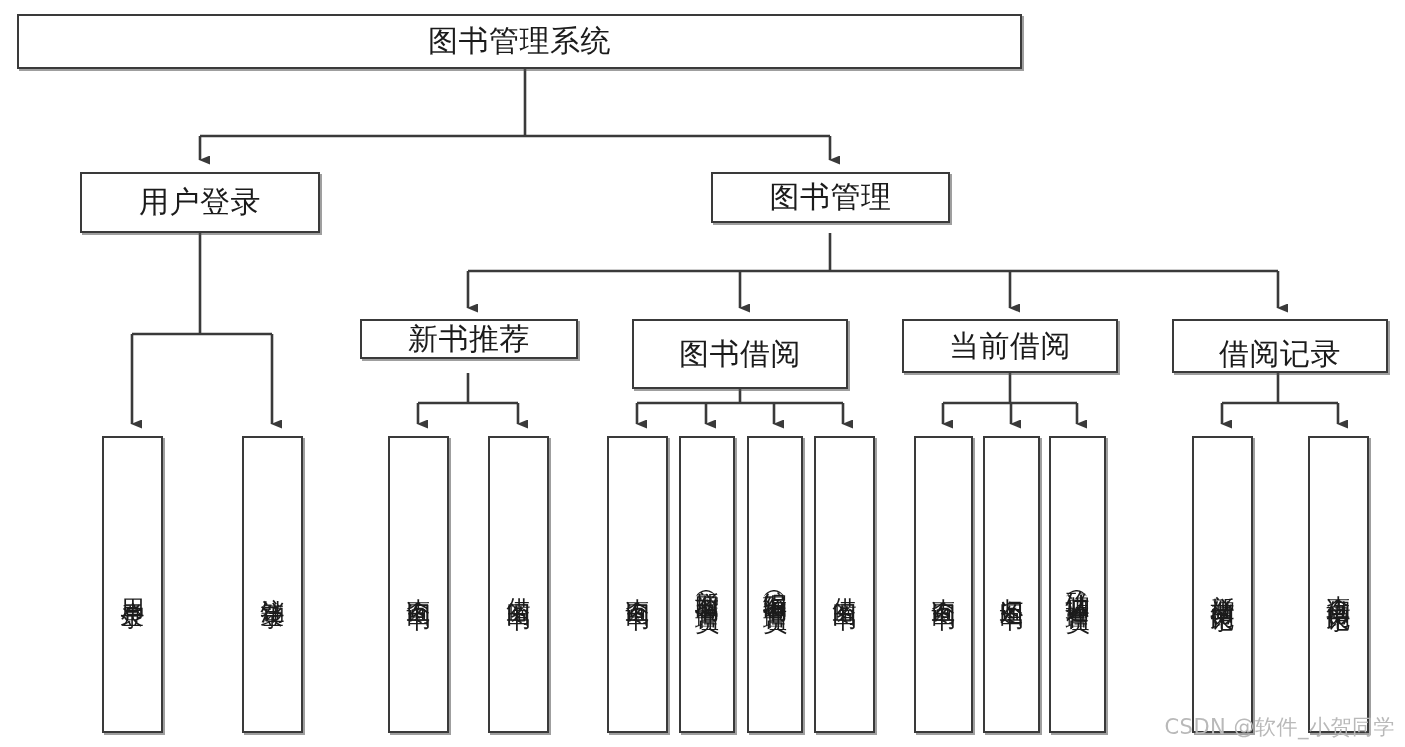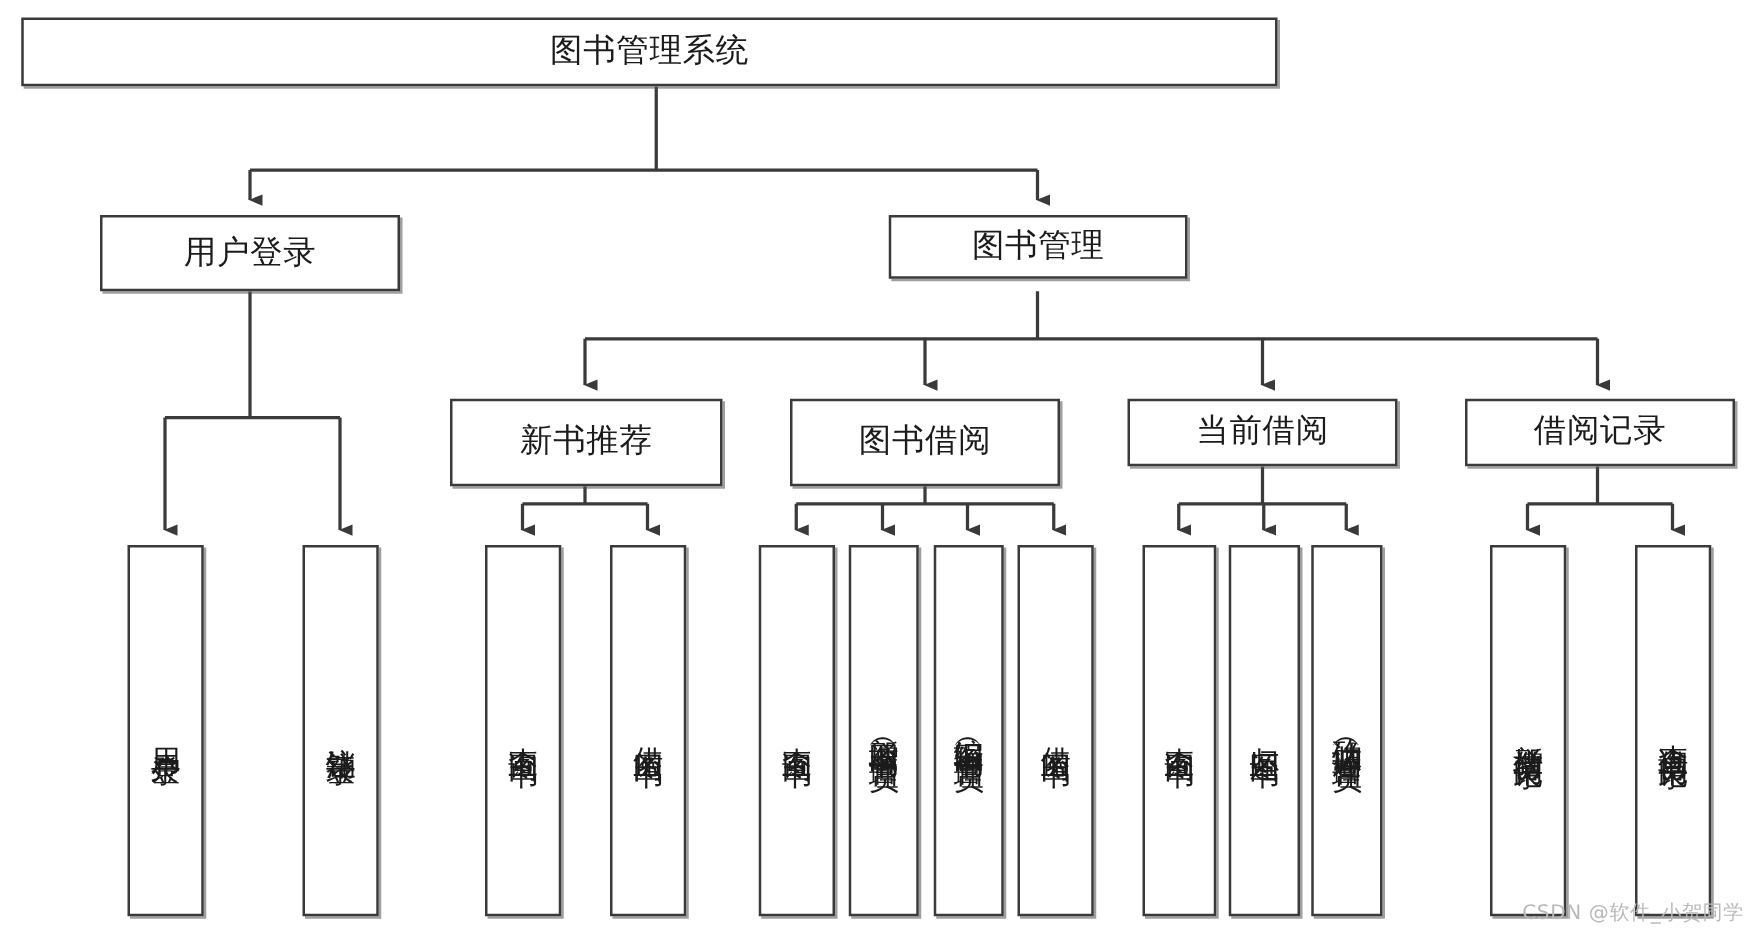--- a/index.html
+++ b/index.html
@@ -39,36 +39,36 @@
   }
   .node-label {
     font-family: "DejaVu Sans", "Liberation Sans", sans-serif;
     letter-spacing: 0.5px;
     line-height: 1.15;
     text-align: center;
     white-space: nowrap;
     color: #1b1b1b;
   }
   .node-label.h {
-    font-size: 26px;
+    font-size: 30px;
   }
   .node-label.v {
     writing-mode: vertical-rl;
     text-orientation: upright;
     font-size: 24px;
     letter-spacing: 3px;
     line-height: 1;
     white-space: nowrap;
   }
   .watermark {
     position: absolute;
     right: 10px;
     bottom: 6px;
     font-family: "DejaVu Sans", "Liberation Sans", sans-serif;
-    font-size: 16px;
+    font-size: 21px;
     color: #b9b9b9;
     letter-spacing: 0.5px;
     user-select: none;
     pointer-events: none;
   }
 </style>
 </head>
 <body>
 
 <div id="stage">
@@ -129,33 +129,33 @@
   </div>
 
   <div class="node-box shadowed" style="left:80px; top:172px; width:240px; height:61px;">
     <span class="node-label h">用户登录</span>
   </div>
 
   <div class="node-box shadowed" style="left:711px; top:172px; width:239px; height:51px;">
     <span class="node-label h">图书管理</span>
   </div>
 
-  <div class="node-box shadowed" style="left:360px; top:319px; width:218px; height:70px;">
+  <div class="node-box shadowed" style="left:360px; top:319px; width:218px; height:40px;">
     <span class="node-label h">新书推荐</span>
   </div>
 
   <div class="node-box shadowed" style="left:632px; top:319px; width:216px; height:70px;">
     <span class="node-label h">图书借阅</span>
   </div>
 
   <div class="node-box shadowed" style="left:902px; top:319px; width:216px; height:54px;justify-content:center;">
     <span class="node-label h">当前借阅</span>
   </div>
 
-  <div class="node-box shadowed" style="left:1172px; top:319px; width:216px; height:54px;">
+  <div class="node-box shadowed" style="left:1172px; top:319px; width:216px; height:54px;align-items:flex-end;">
     <span class="node-label h">借阅记录</span>
   </div>
 
   <div class="node-box shadowed" style="left:102px; top:436px; width:61px; height:297px;">
     <span class="node-label v">用户登录</span>
   </div>
 
   <div class="node-box shadowed" style="left:242px; top:436px; width:61px; height:297px;">
     <span class="node-label v">注销登录</span>
   </div>

